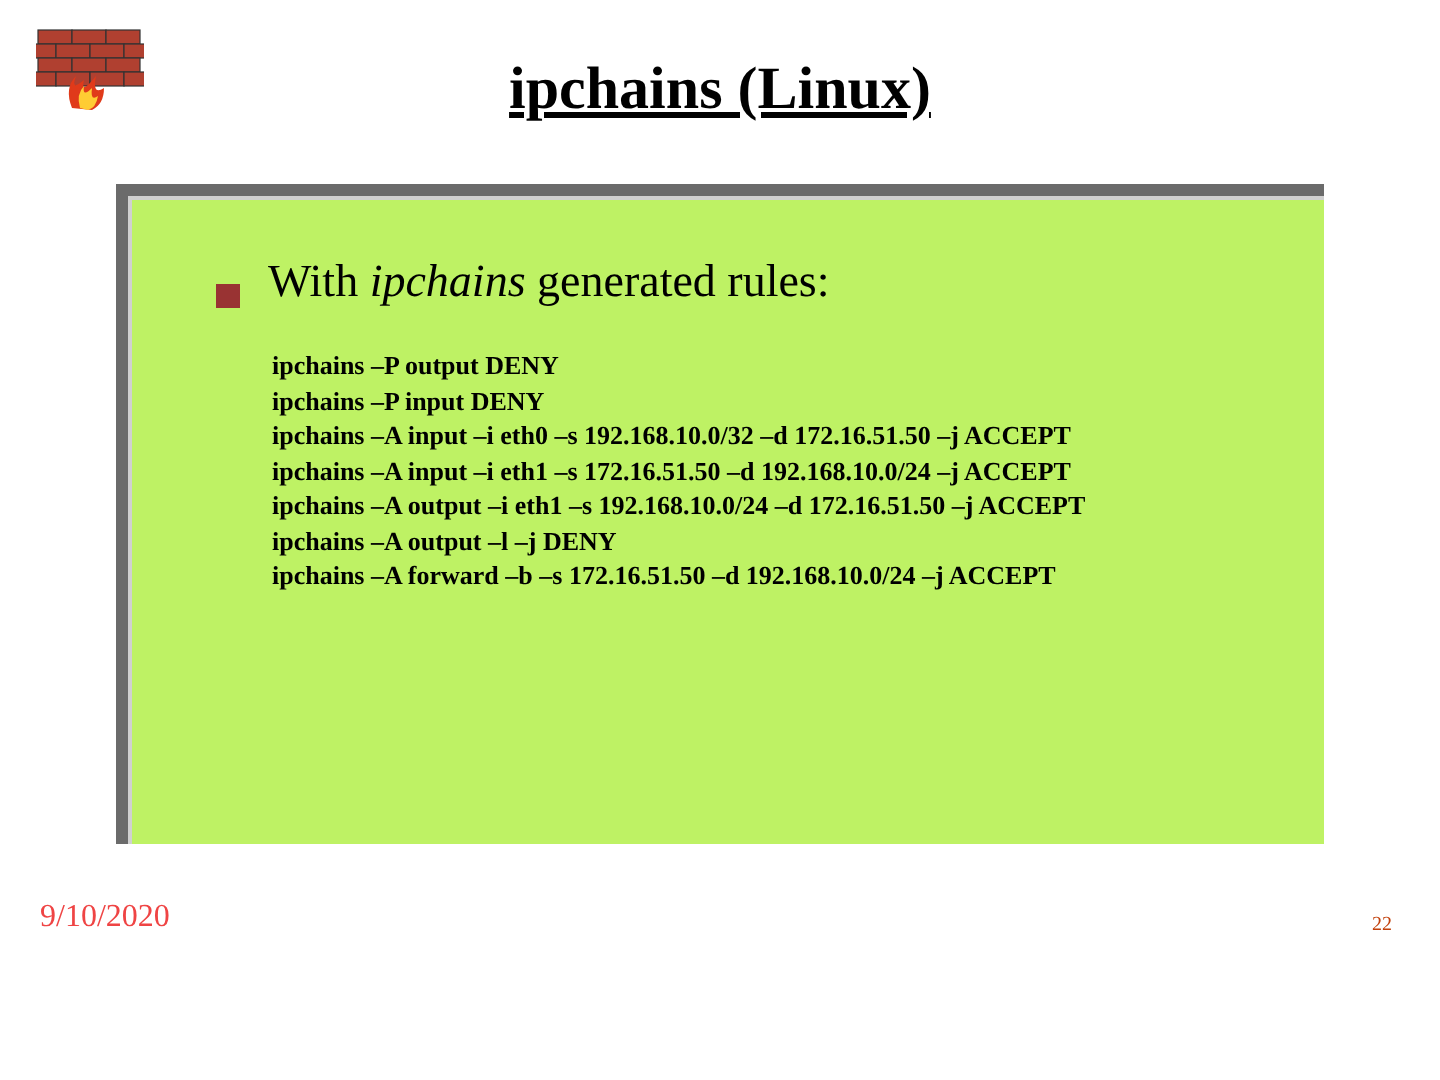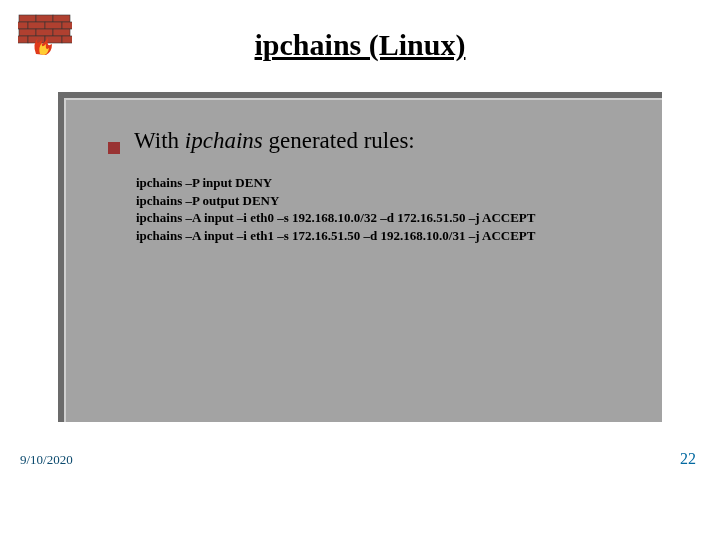--- a/index.html
+++ b/index.html
@@ -30,21 +30,21 @@
     font-weight: bold;
     text-decoration: underline;
     color: #000;
     margin-top: 18px;
     margin-bottom: 30px;
   }
   .content-frame {
     margin: 0 40px 0 40px;
     border-left: 6px solid #6b6b6b;
     border-top: 6px solid #6b6b6b;
-    background: #a3a3a3;
+    background: #bef264;
     box-shadow: inset 2px 2px 0 #d0d0d0;
     padding: 30px 24px 40px 24px;
     min-height: 330px;
   }
   .bullet-row {
     display: flex;
     align-items: baseline;
     margin-bottom: 20px;
     margin-left: 20px;
   }
@@ -67,29 +67,29 @@
     font-size: 13px;
     font-weight: bold;
     line-height: 1.35;
     color: #000;
   }
   .rules div { white-space: nowrap; }
   .footer-date {
     position: absolute;
     left: 20px;
     bottom: 12px;
-    font-size: 13px;
-    color: #0c4a6e;
+    font-size: 16px;
+    color: #ef4444;
   }
   .footer-page {
     position: absolute;
     right: 24px;
     bottom: 12px;
-    font-size: 16px;
-    color: #0369a1;
+    font-size: 10px;
+    color: #c2410c;
   }
 </style>
 </head>
 <body>
 
 <div class="slide">
 
   <div class="logo">
     <svg viewBox="0 0 54 42" width="54" height="42">
 
@@ -122,24 +122,27 @@
   <div class="content-frame">
 
     <div class="bullet-row">
       <div class="bullet-square"></div>
       <div class="bullet-text">
         <span>With </span><span class="italic">ipchains</span><span> generated rules:</span>
       </div>
     </div>
 
     <div class="rules">
+      <div>ipchains –P output DENY</div>
       <div>ipchains –P input DENY</div>
-      <div>ipchains –P output DENY</div>
       <div>ipchains –A input –i eth0 –s 192.168.10.0/32 –d 172.16.51.50 –j ACCEPT</div>
-      <div>ipchains –A input –i eth1 –s 172.16.51.50 –d 192.168.10.0/31 –j ACCEPT</div>
+      <div>ipchains –A input –i eth1 –s 172.16.51.50 –d 192.168.10.0/24 –j ACCEPT</div>
+      <div>ipchains –A output –i eth1 –s 192.168.10.0/24 –d 172.16.51.50 –j ACCEPT</div>
+      <div>ipchains –A output –l –j DENY</div>
+      <div>ipchains –A forward –b –s 172.16.51.50 –d 192.168.10.0/24 –j ACCEPT</div>
     </div>
 
   </div>
 
   <div class="footer-date">9/10/2020</div>
   <div class="footer-page">22</div>
 
 </div>
 
 </body></html>

